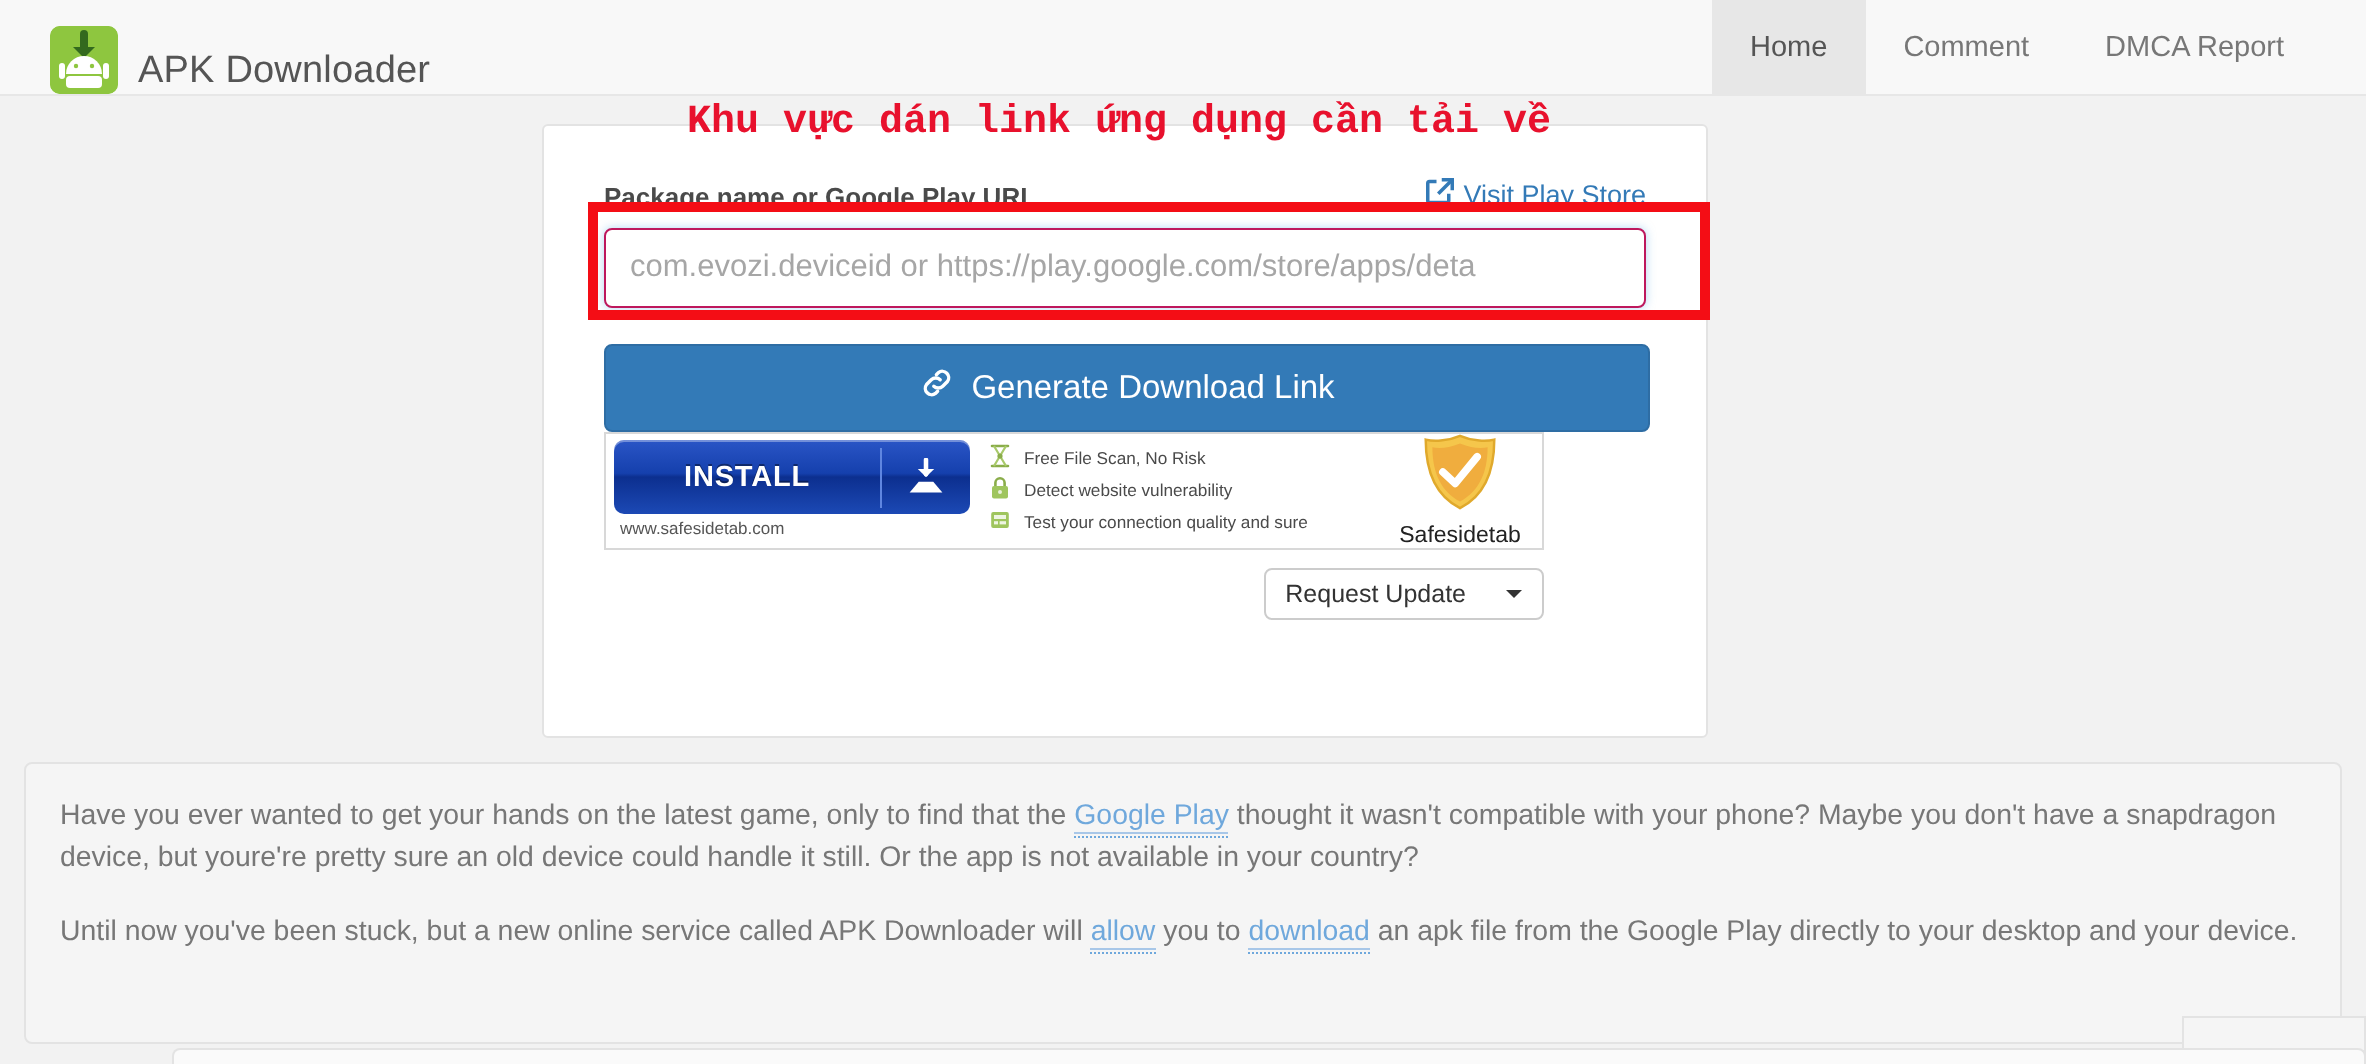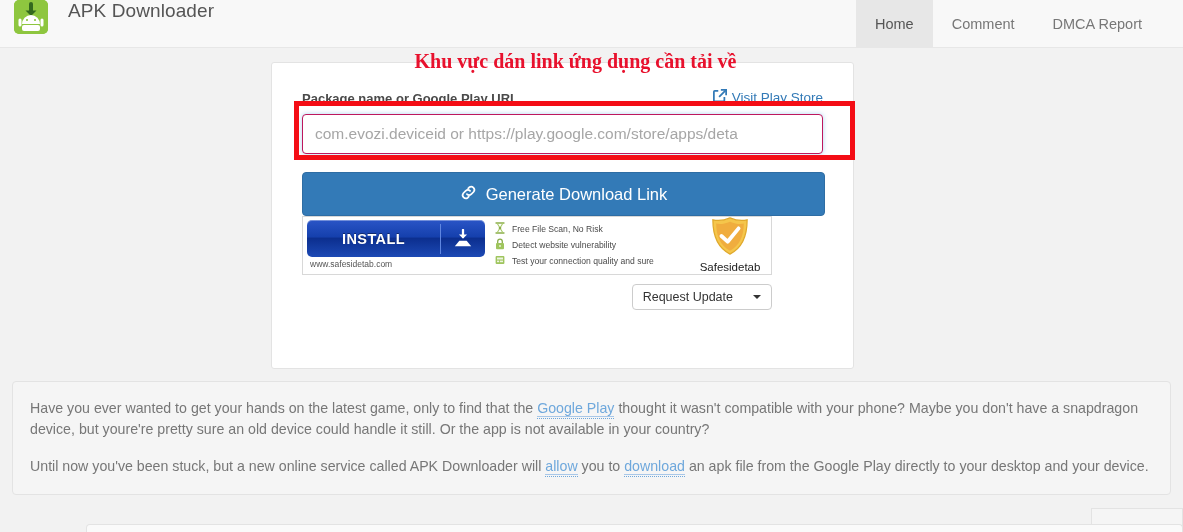--- a/index.html
+++ b/index.html
@@ -15,22 +15,22 @@
   .navbar{
     height:47px;
     background:#f8f8f8;
     border-bottom:1px solid #e7e7e7;
     display:flex;
     align-items:stretch;
     justify-content:space-between;
     position:relative;
   }
   .brand{
-    display:flex;align-items:flex-start;
-    padding-left:14px;gap:20px;
+    display:flex;align-items:flex-end;
+    padding-left:25px;gap:10px;
   }
   .logo{
     width:34px;height:34px;border-radius:5px;
     background:#8ec63f;
     position:relative;overflow:hidden;
     flex:none;
   }
   .brand-title{
     font-size:19px;color:#555;letter-spacing:.1px;
   }
@@ -50,23 +50,23 @@
     left:271px;top:62px;width:583px;height:307px;
     background:#fff;
     border:1px solid #e3e3e3;
     border-radius:3px;
     box-sizing:border-box;
   }
   .panel-body{padding:26px 30px 0 30px;}
 
   .vn-note{
     position:absolute;
-    left:284px;top:50px;width:583px;
+    left:268px;top:50px;width:583px;
     text-align:center;
-    font-family:Liberation Serif, serif;
+    font-family:Liberation Mono, monospace;
     font-weight:bold;
     font-size:20px;
     color:#e8112d;
     z-index:6;
     white-space:nowrap;
   }
 
   .label-row{
     display:flex;align-items:flex-end;justify-content:space-between;
     margin-bottom:8px;
@@ -165,21 +165,21 @@
     font-family:"Liberation Sans", sans-serif;
   }
   .caret{
     width:0;height:0;border-left:4px solid transparent;border-right:4px solid transparent;
     border-top:4px solid #333;
   }
 
   
   .well{
     position:absolute;
-    left:12px;top:381px;width:1159px;height:114px;
+    left:12px;top:381px;width:1159px;height:141px;
     background:#f5f5f5;
     border:1px solid #e3e3e3;
     border-radius:4px;
     box-sizing:border-box;
     padding:16px 17px;
   }
   .well p{margin:0 0 16px 0;font-size:14.2px;color:#777;line-height:21px;}
   .dlink{
     color:#6fa8dc;
     text-decoration:none;

